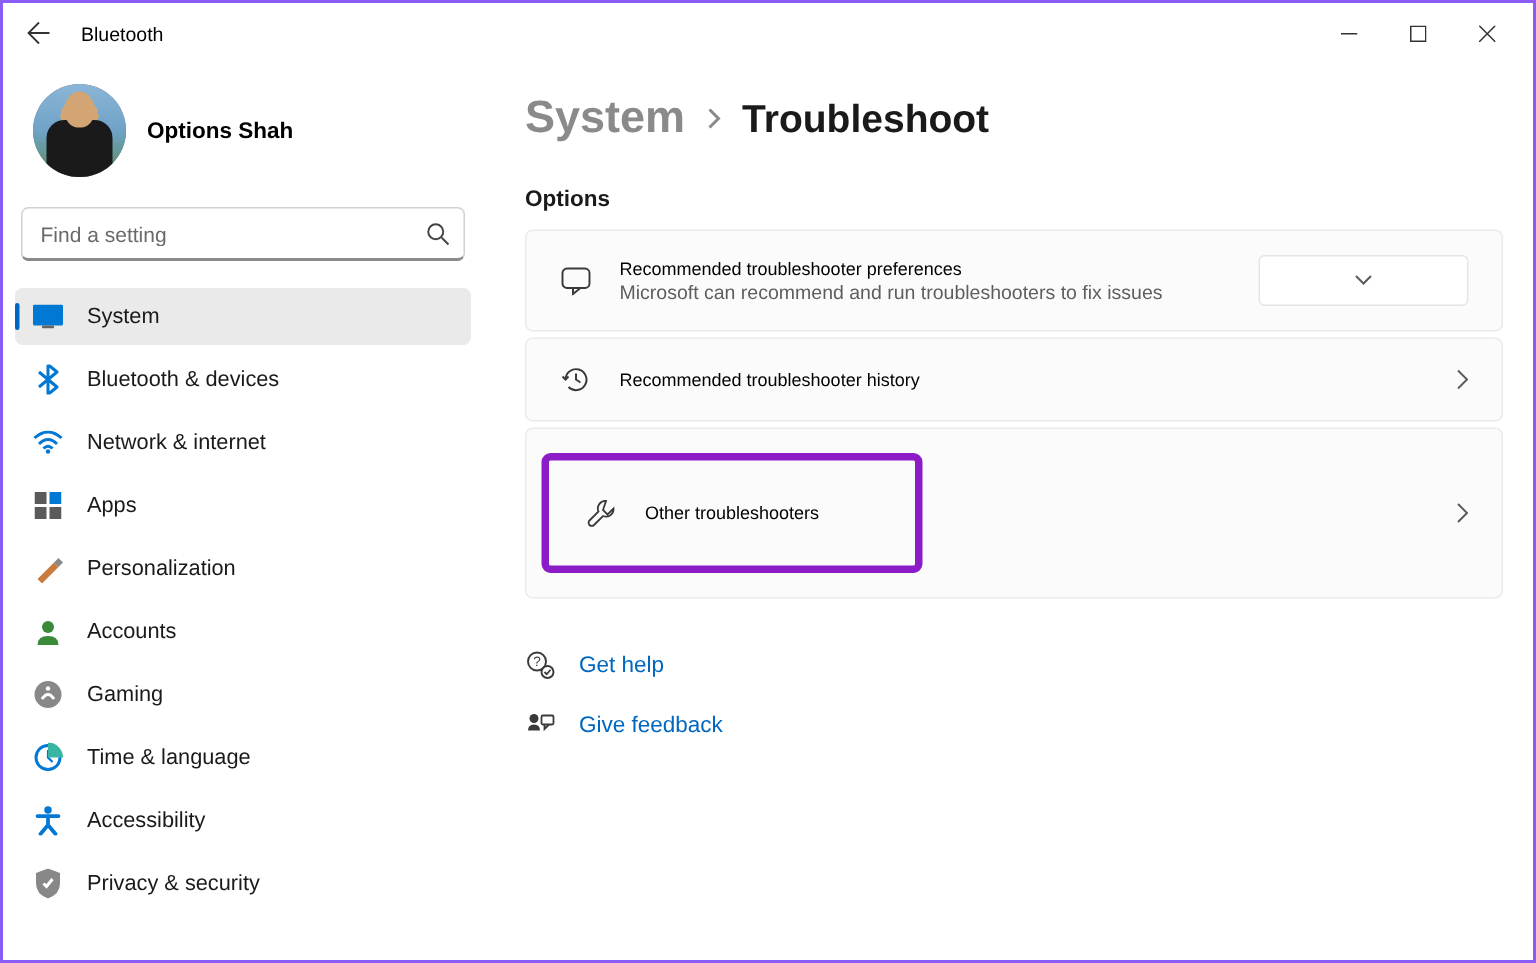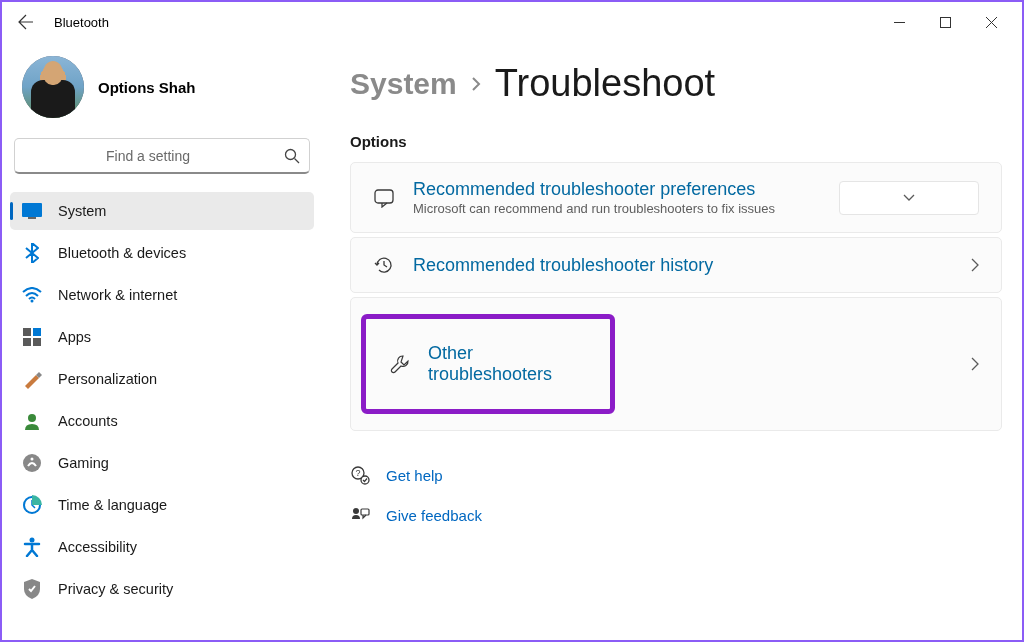--- a/index.html
+++ b/index.html
@@ -15,43 +15,43 @@
     
     .sidebar { width: 320px; padding: 10px 8px 8px 8px; display: flex; flex-direction: column; }
     .profile { display: flex; align-items: center; padding: 4px 12px 20px 12px; gap: 14px; }
     .avatar { width: 62px; height: 62px; border-radius: 50%; background: linear-gradient(135deg, #6b7280, #374151); background-size: cover; background-position: center; overflow: hidden; position: relative; }
     .avatar-inner { position: absolute; inset: 0; background: radial-gradient(circle at 50% 35%, #d4a574 0%, #d4a574 25%, transparent 25%), linear-gradient(180deg, #8bb5d6 0%, #6fa3c7 50%, #5a8a5a 100%); }
     .avatar-head { position: absolute; top: 5px; left: 50%; transform: translateX(-50%); width: 20px; height: 24px; background: #d4a574; border-radius: 50% 50% 45% 45%; }
     .avatar-body { position: absolute; top: 24px; left: 50%; transform: translateX(-50%); width: 44px; height: 42px; background: #1a1a1a; border-radius: 12px 12px 0 0; }
     .profile-name { font-size: 15px; font-weight: 600; color: #000; }
     
     .search-box { margin: 0 4px 18px 4px; position: relative; }
-    .search-input { width: 100%; height: 36px; border: 1px solid #d1d1d1; border-bottom: 2px solid #8a8a8a; border-radius: 5px; padding: 0 40px 0 12px; font-size: 14px; color: #5a5a5a; background: #fff; text-align: center; }
+    .search-input { width: 100%; height: 36px; border: 1px solid #d1d1d1; border-bottom: 2px solid #8a8a8a; border-radius: 5px; padding: 0 40px 0 12px; font-size: 14px; color: #5a5a5a; background: #fff; }
     .search-input::placeholder { color: #6a6a6a; }
     .search-icon-wrap { position: absolute; right: 10px; top: 50%; transform: translateY(-50%); color: #444; }
     
     .nav-list { display: flex; flex-direction: column; gap: 4px; }
     .nav-item { display: flex; align-items: center; height: 38px; padding: 0 12px; border-radius: 5px; cursor: pointer; position: relative; }
     .nav-item.active { background: #eaeaea; }
     .nav-item.active::before { content: ''; position: absolute; left: 0; top: 10px; bottom: 10px; width: 3px; background: #0067c0; border-radius: 2px; }
     .nav-icon { width: 20px; height: 20px; margin-right: 16px; display: flex; align-items: center; justify-content: center; }
     .nav-label { font-size: 14.5px; color: #1a1a1a; }
     
     .main { flex: 1; padding: 20px 20px 8px 28px; }
     .breadcrumb { display: flex; align-items: center; gap: 14px; margin-bottom: 28px; }
     .breadcrumb-parent { font-size: 30px; font-weight: 600; color: #8a8a8a; }
     .breadcrumb-sep { color: #8a8a8a; }
-    .breadcrumb-current { font-size: 38px; font-weight: 400; color: #1a1a1a; }
+    .breadcrumb-current { font-size: 26px; font-weight: 700; color: #1a1a1a; }
     
     .section-title { font-size: 15px; font-weight: 600; color: #1a1a1a; margin-bottom: 12px; }
     
     .option-card { background: #fbfbfb; border: 1px solid #eaeaea; border-radius: 5px; padding: 16px 22px; display: flex; align-items: center; margin-bottom: 4px; }
     .option-icon { width: 22px; height: 22px; margin-right: 18px; display: flex; align-items: center; justify-content: center; color: #3a3a3a; }
     .option-text { flex: 1; }
-    .option-title { font-size: 18px; color: #0369a1; }
+    .option-title { font-size: 12px; color: #000000; }
     .option-sub { font-size: 13px; color: #5e5e5e; margin-top: 1px; }
     .option-action { display: flex; align-items: center; }
     .dropdown-btn { width: 140px; height: 34px; background: #fff; border: 1px solid #e5e5e5; border-radius: 4px; display: flex; align-items: center; justify-content: center; }
     .chevron-right { color: #5a5a5a; }
     
     .highlight-box { border: 5px solid #8b1cc7; border-radius: 6px; display: inline-block; padding: 12px; margin: 0; }
     .highlight-inner { display: flex; align-items: center; padding: 12px 16px 12px 12px; width: 220px; }
 
     .help-links { margin-top: 28px; }
     .help-link { display: flex; align-items: center; gap: 16px; padding: 6px 0; margin-bottom: 8px; }

